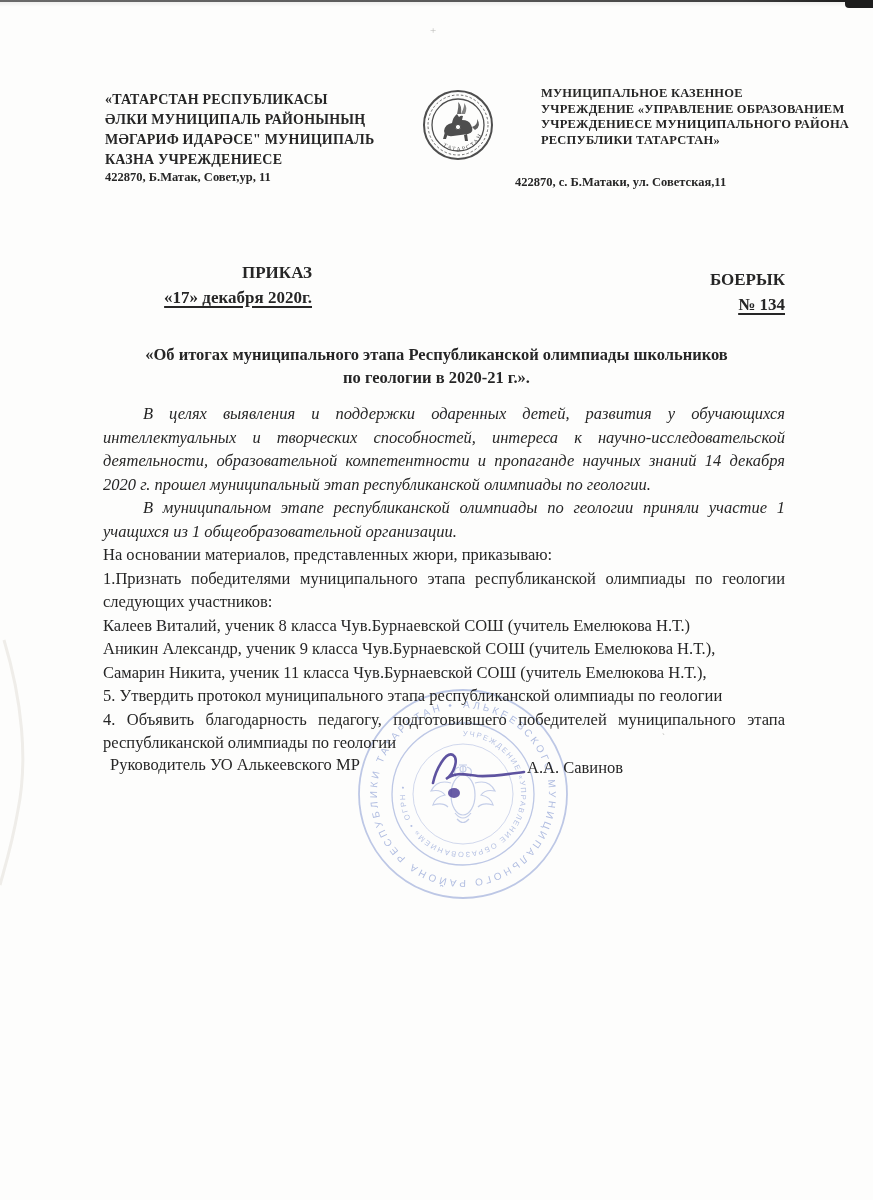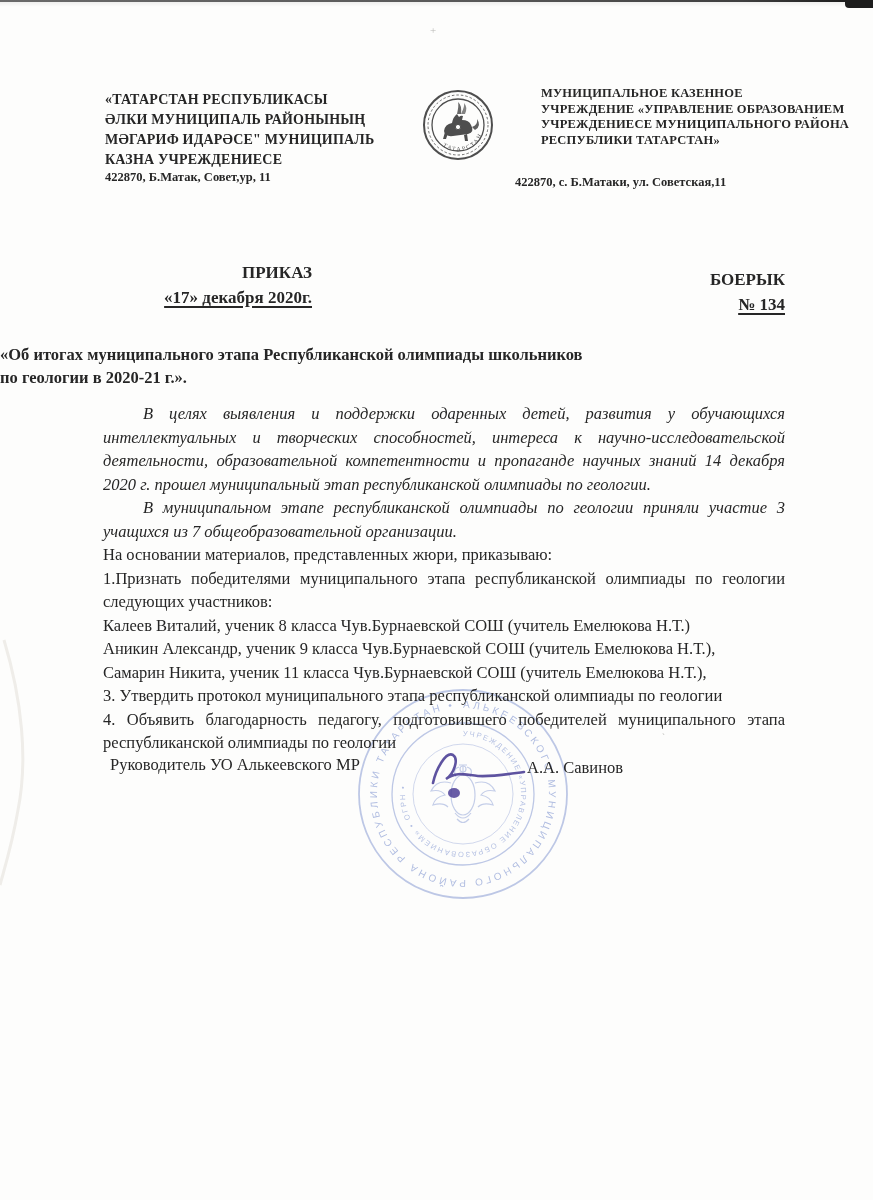--- a/index.html
+++ b/index.html
@@ -37,21 +37,21 @@
   .addr-right{left:515px;top:175px;}
   .emblem{position:absolute;left:420px;top:85px;}
 
   
   .order-block{position:absolute;text-align:right;font-weight:bold;font-size:17px;line-height:25px;}
   .order-left{left:112px;top:260px;width:200px;}
   .order-right{left:625px;top:267px;width:160px;}
   .u{text-decoration:underline;text-underline-offset:3px;text-decoration-thickness:1.5px;}
 
   
-  .doc-title{position:absolute;left:0;top:343px;width:873px;
+  .doc-title{position:absolute;left:0;top:343px;width:873px;text-align:center;
     font-weight:bold;font-size:16.5px;line-height:23px;}
 
   
   .body-text{position:absolute;left:103px;top:402px;width:682px;
     font-size:16.5px;line-height:23.5px;text-align:justify;z-index:2;}
   .body-text p{margin:0;}
   .body-text p.ind{text-indent:40px;font-style:italic;}
 
   
   .sig-row{position:absolute;left:0;top:755px;width:710px;height:60px;font-size:16.5px;z-index:2;}
@@ -123,27 +123,27 @@
     <span class="u">№ 134</span>
   </div>
 
   <div class="doc-title">
     <span style="display:block">«Об итогах муниципального этапа Республиканской олимпиады школьников</span>
     <span style="display:block">по геологии в 2020-21 г.».</span>
   </div>
 
   <div class="body-text">
     <p class="ind">В целях выявления и поддержки одаренных детей, развития у обучающихся интеллектуальных и творческих способностей, интереса к научно-исследовательской деятельности, образовательной компетентности и пропаганде научных знаний 14 декабря 2020 г. прошел муниципальный этап республиканской олимпиады по геологии.</p>
-    <p class="ind">В муниципальном этапе республиканской олимпиады по геологии приняли участие 3 учащихся из 7 общеобразовательной организации.</p>
+    <p class="ind">В муниципальном этапе республиканской олимпиады по геологии приняли участие 1 учащихся из 1 общеобразовательной организации.</p>
     <p>На основании материалов, представленных жюри, приказываю:</p>
     <p>1.Признать победителями муниципального этапа республиканской олимпиады по геологии следующих участников:</p>
     <p>Калеев Виталий, ученик 8 класса Чув.Бурнаевской СОШ (учитель Емелюкова Н.Т.)</p>
     <p>Аникин Александр, ученик 9 класса Чув.Бурнаевской СОШ (учитель Емелюкова Н.Т.),</p>
     <p>Самарин Никита, ученик 11 класса Чув.Бурнаевской СОШ (учитель Емелюкова Н.Т.),</p>
-    <p>3. Утвердить протокол муниципального этапа республиканской олимпиады по геологии</p>
+    <p>5. Утвердить протокол муниципального этапа республиканской олимпиады по геологии</p>
     <p>4. Объявить благодарность педагогу, подготовившего победителей муниципального этапа республиканской олимпиады по геологии</p>
   </div>
 
   <svg class="stamp" width="222" height="222" viewBox="0 0 222 222">
     <g stroke="#7d92cf" fill="none" opacity=".62">
       <circle cx="111" cy="111" r="104" stroke-width="1.8"></circle>
       <circle cx="111" cy="111" r="71" stroke-width="1.3"></circle>
       <circle cx="111" cy="111" r="50" stroke-width="1" opacity=".7"></circle>
     </g>
     <path id="stampOuter" d="M 111,25 a 86,86 0 1 1 -0.01,0" fill="none"></path>

